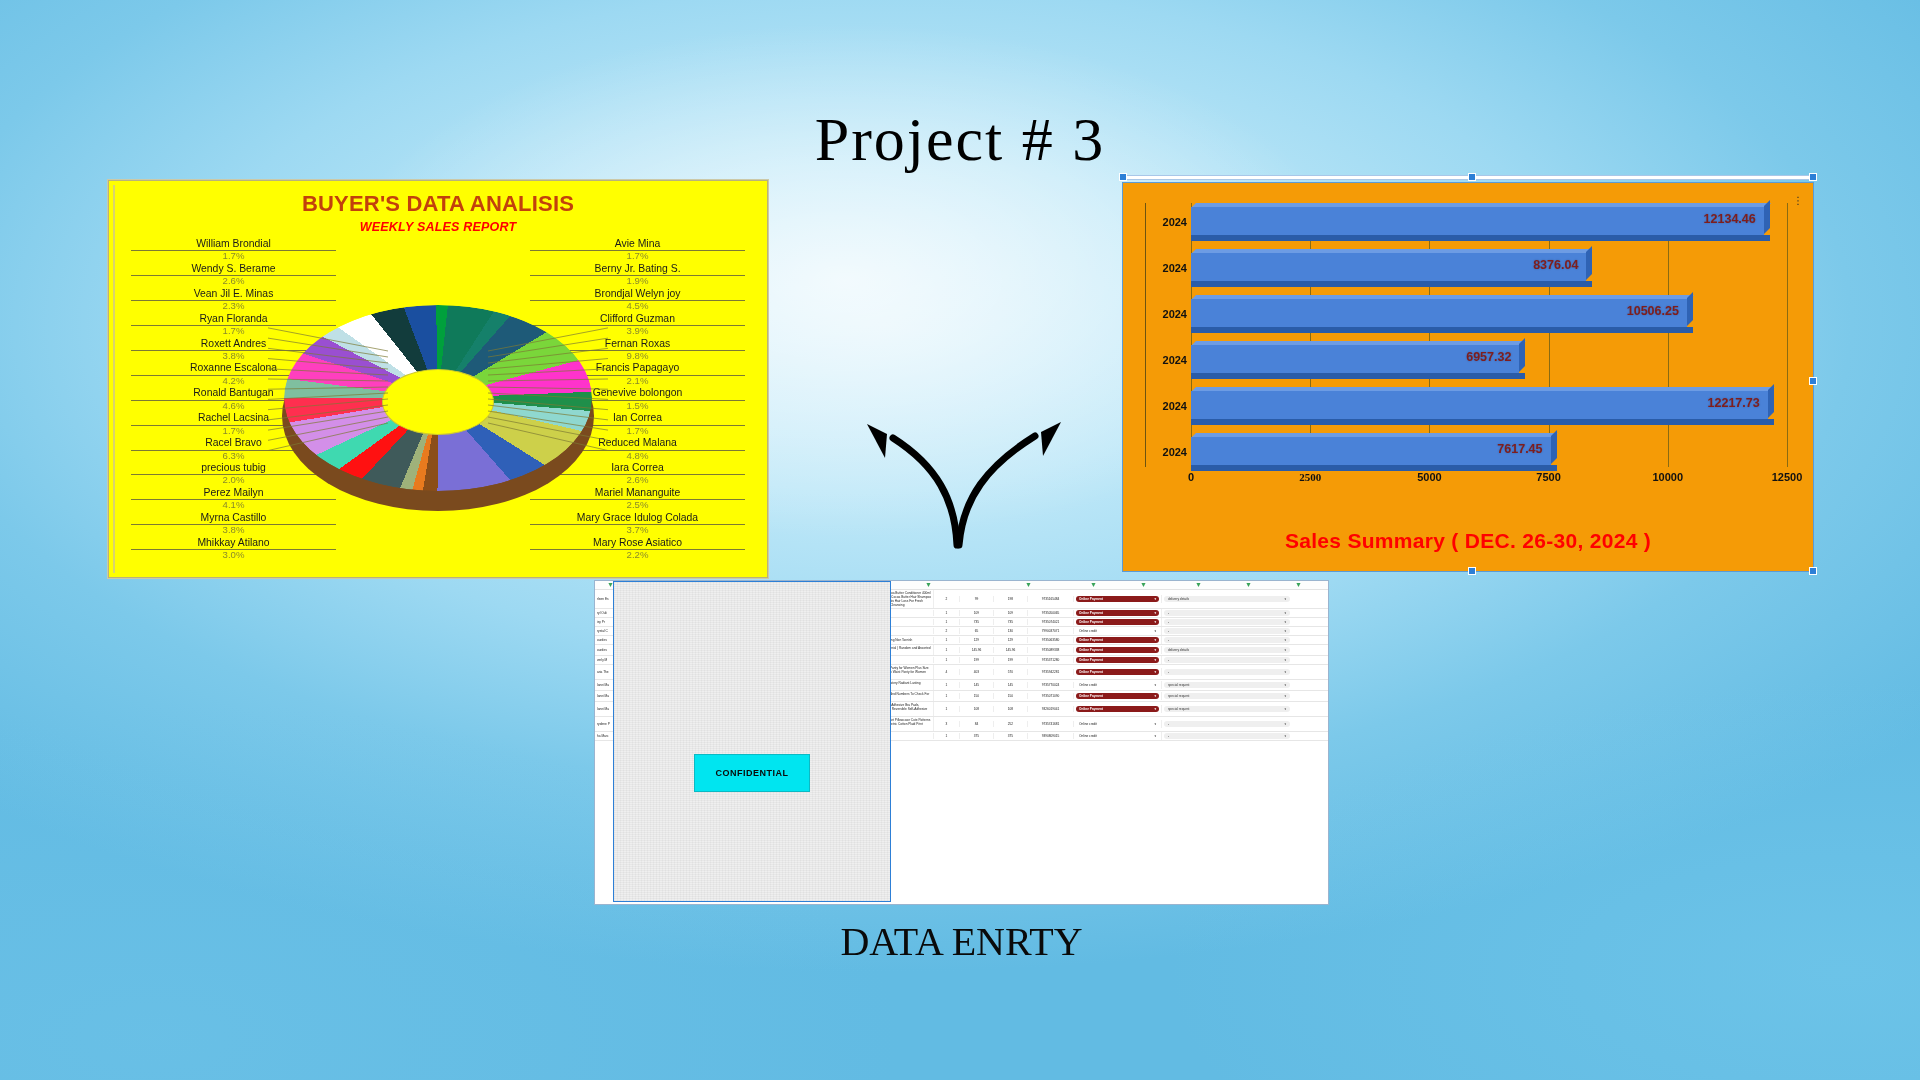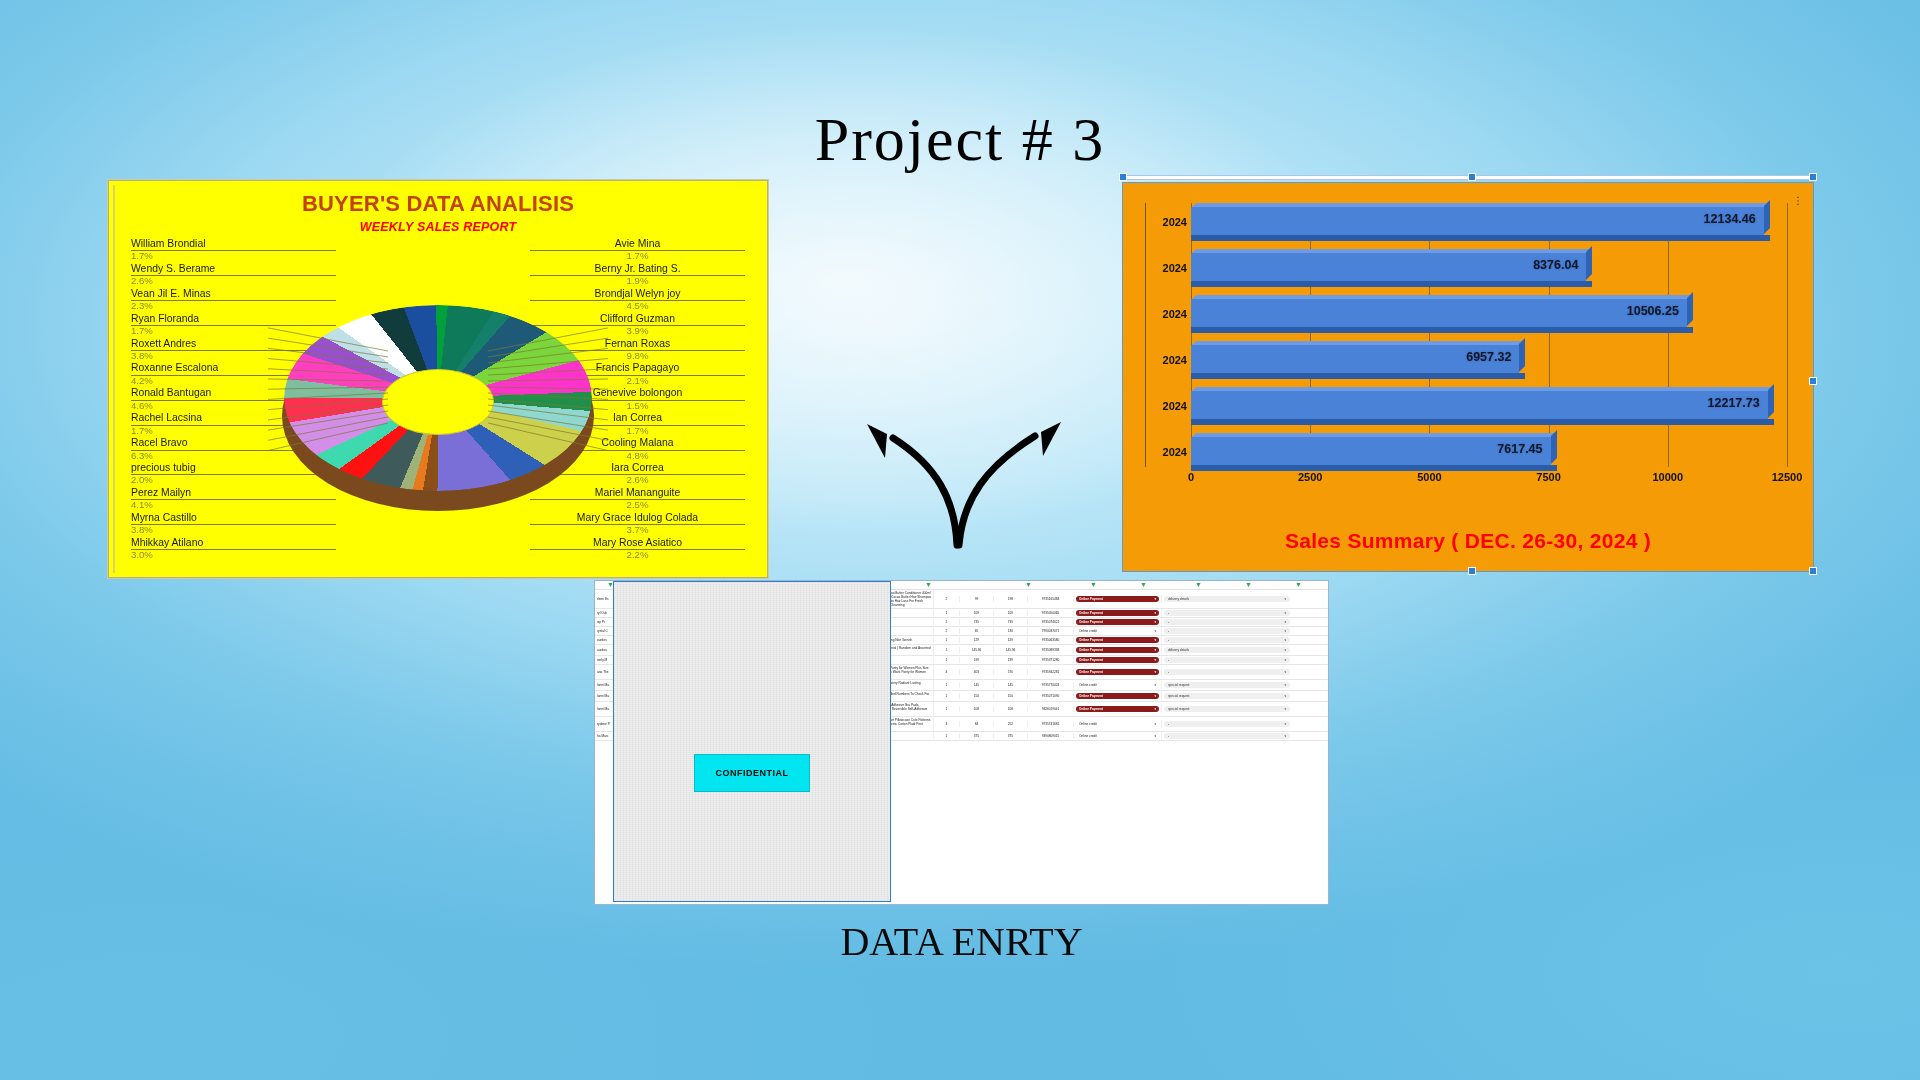--- a/index.html
+++ b/index.html
@@ -34,21 +34,21 @@
   #pie-panel .edge { position:absolute; left:4px; top:4px; bottom:4px; width:2px; background:#d9d36f; }
   .pie-title {
     text-align:center; color:#c2410c; font-weight:bold; font-size:22px;
     margin-top:10px; letter-spacing:.2px;
   }
   .pie-sub {
     text-align:center; color:#ff0000; font-weight:bold; font-style:italic;
     font-size:12.5px; margin-top:3px; letter-spacing:.2px;
   }
   .label-col { position:absolute; top:58px; font-size:10.3px; color:#111; line-height:1; }
-  .label-col.left  { left:22px;  width:205px; text-align:left; }
+  .label-col.left  { left:22px;  width:205px; text-align:center; }
   .label-col.right { right:22px; width:215px; text-align:center; }
   .lbl-row { height:24.9px; position:relative; }
   .lbl-name { display:block; color:#1a1a1a; font-size:10.4px; padding-bottom:1px; }
   .lbl-pct  { display:block; color:#8a8a2a; font-size:9.6px; border-top:1px solid #7d7a33; padding-top:0px; }
 
   
   #donut-wrap { position:absolute; left:50%; top:96px; transform:translateX(-50%); width:340px; height:250px; }
   #donut-shadow {
     position:absolute; left:14px; top:44px; width:312px; height:190px; border-radius:50%;
     background:#7a4a1e; filter:blur(.3px);
@@ -81,21 +81,21 @@
   .cat-lbl {
     position:absolute; left:-2px; width:44px; text-align:right; top:13px;
     font-size:11px; color:#111; font-weight:bold;
   }
   .bar3d { position:absolute; left:46px; height:28px; top:4px; }
   .bar-face { position:absolute; inset:0; background:#4a82d8; }
   .bar-top { position:absolute; left:3px; right:-5px; top:-4px; height:4px; background:#6d9ce4; transform:skewX(-45deg); }
   .bar-side { position:absolute; right:-6px; top:-4px; width:6px; bottom:4px; background:#2f63b5; transform:skewY(-45deg); }
   .bar-bottom { position:absolute; left:0; right:-6px; bottom:-6px; height:6px; background:#2a5ca8; }
   .bar-val {
-    position:absolute; right:8px; top:5px; color:#0f172a; font-size:12.5px; font-weight:bold;
+    position:absolute; right:8px; top:5px; color:#7f1d1d; font-size:12.5px; font-weight:bold;
     white-space:nowrap; text-shadow:0 0 2px rgba(0,0,0,.25);
   }
   .x-ticks { position:absolute; left:46px; right:0; bottom:-2px; height:16px; }
   .x-tick { position:absolute; transform:translateX(-50%); font-size:11px; color:#111; font-weight:bold; }
   #bar-caption {
     position:absolute; left:0; right:0; bottom:18px; text-align:center;
     color:#ff0000; font-weight:bold; font-size:21px; letter-spacing:.3px;
   }
   #bar-kebab { position:absolute; right:10px; top:16px; color:#2a2a2a; font-size:10px; line-height:4px; letter-spacing:0; }
 
@@ -242,21 +242,21 @@
       </div>
       <div class="lbl-row">
         <span class="lbl-name">Genevive bolongon</span>
         <span class="lbl-pct">1.5%</span>
       </div>
       <div class="lbl-row">
         <span class="lbl-name">Ian Correa</span>
         <span class="lbl-pct">1.7%</span>
       </div>
       <div class="lbl-row">
-        <span class="lbl-name">Cooling Malana</span>
+        <span class="lbl-name">Reduced Malana</span>
         <span class="lbl-pct">4.8%</span>
       </div>
       <div class="lbl-row">
         <span class="lbl-name">Iara Correa</span>
         <span class="lbl-pct">2.6%</span>
       </div>
       <div class="lbl-row">
         <span class="lbl-name">Mariel Mananguite</span>
         <span class="lbl-pct">2.5%</span>
       </div>
@@ -389,21 +389,21 @@
             <div class="bar-face"></div>
             <div class="bar-top"></div>
             <div class="bar-side"></div>
             <div class="bar-bottom"></div>
             <div class="bar-val">7617.45</div>
           </div>
         </div>
       </div>
     <div class="x-ticks" id="x-ticks">
         <div class="x-tick" style="left: 0%;">0</div>
-        <div class="x-tick" style="left: 20%;">2500</div>
+        <div class="x-tick" style="left: 20%; font-family: Liberation Serif, serif;">2500</div>
         <div class="x-tick" style="left: 40%;">5000</div>
         <div class="x-tick" style="left: 60%;">7500</div>
         <div class="x-tick" style="left: 80%;">10000</div>
         <div class="x-tick" style="left: 100%;">12500</div>
       </div>
   </div>
   <div id="bar-caption">Sales Summary ( DEC. 26-30, 2024 )</div>
 </div>
 
 <div id="sheet-panel">

